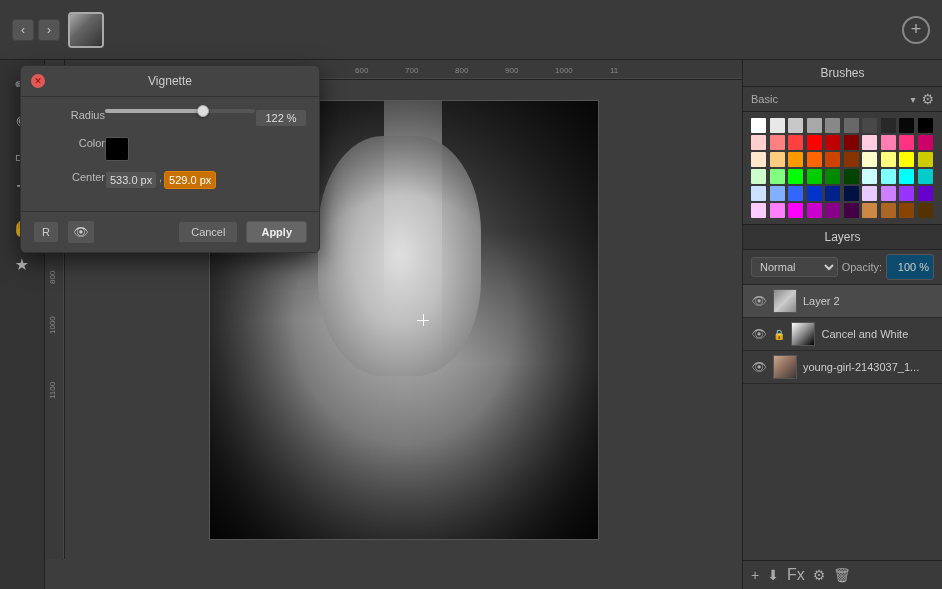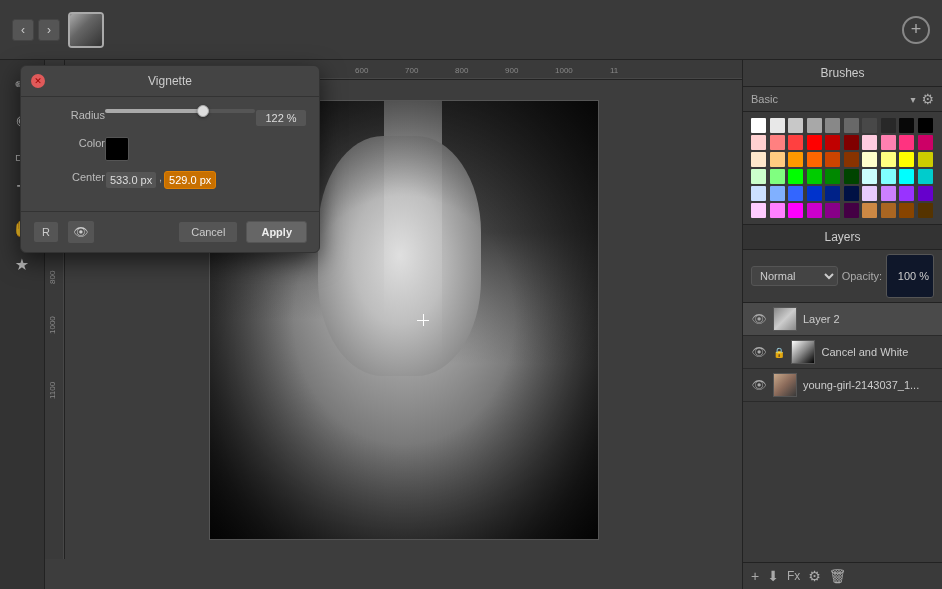--- a/index.html
+++ b/index.html
@@ -274,25 +274,25 @@
       padding: 2px 4px;
       border-radius: 3px;
       flex: 1;
     }
     .opacity-label {
       font-size: 11px;
       color: #aaa;
     }
     .opacity-input {
       width: 48px;
-      background: #0f172a;
+      background: #0c4a6e;
       border: 1px solid #555;
       color: #ccc;
       font-size: 11px;
-      padding: 15px 4px;
+      padding: 6px 4px;
       border-radius: 3px;
       text-align: right;
     }
     .layers-list {
       flex: 1;
       overflow-y: auto;
     }
     .layer-item {
       display: flex;
       align-items: center;
@@ -689,21 +689,21 @@
           </div>
           <div class="layer-item">
             <div class="layer-eye">👁</div>
             <div class="layer-thumb photo"></div>
             <span class="layer-name">young-girl-2143037_1...</span>
           </div>
         </div>
       <div class="layers-footer">
         <button class="layers-footer-btn">+</button>
         <button class="layers-footer-btn">⬇</button>
-        <button class="layers-footer-btn" style="font-size:12px;">Fx</button>
+        <button class="layers-footer-btn" style="font-size:16px;">Fx</button>
         <button class="layers-footer-btn">⚙</button>
         <button class="layers-footer-btn">🗑</button>
       </div>
     </div>
   </div>
 
 </div>
 
 <div class="vignette-dialog">
   <div class="dialog-title-bar">

